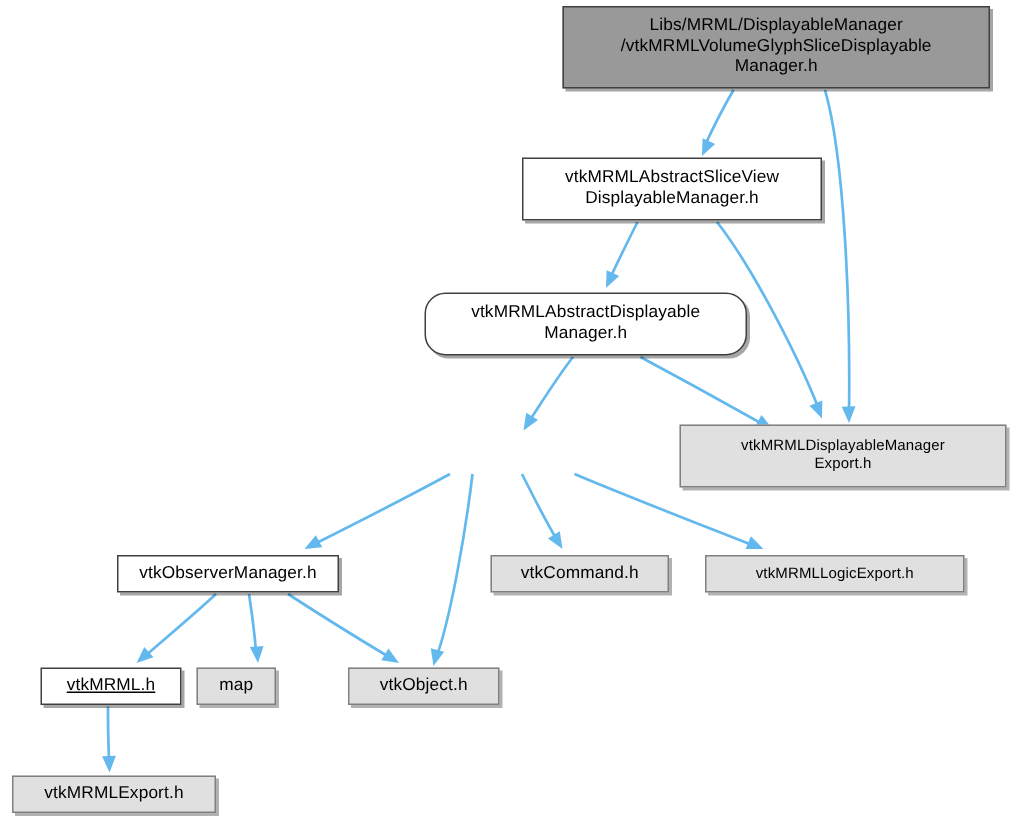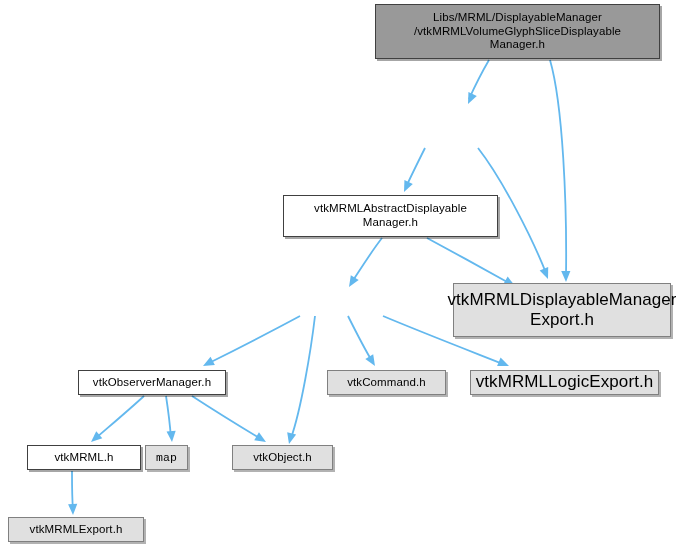--- a/index.html
+++ b/index.html
@@ -110,24 +110,26 @@
         <polygon points="266,442 254.2068192216312,440.2447543964696 258.9670771395958,432.37202014752813" fill="#63b8ee"></polygon>
       </g>
       <g>
         <path d="M 72,471 C 72,484 72,498 73,510" stroke="#63b8ee" stroke-width="1.8" fill="none"></path>
         <polygon points="73,515 68.07221700363473,504.14288460314003 77.2680797960405,503.86700871936785" fill="#63b8ee"></polygon>
       </g>
     </svg>
 <div class="node node-root" style="left: 375px; top: 4px; width: 285px; height: 55px; font-size: 11.5px;">Libs/MRML/DisplayableManager
 /vtkMRMLVolumeGlyphSliceDisplayable
 Manager.h</div>
-    <div class="node node-plain" style="left: 283px; top: 195px; width: 215px; height: 42px; font-size: 11.5px;">vtkMRMLAbstractDisplayable
+    <div class="node node-plain" style="left: 348px; top: 105px; width: 200px; height: 42px; font-size: 11.5px;">vtkMRMLAbstractSliceView
+DisplayableManager.h</div>
+    <div class="node node-plain" style="left: 283px; top: 195px; width: 215px; height: 42px; font-size: 11.5px; border-radius: 14px;">vtkMRMLAbstractDisplayable
 Manager.h</div>
-    <div class="node node-grey" style="left: 453px; top: 283px; width: 218px; height: 54px; font-size: 17px;">vtkMRMLDisplayableManager
+    <div class="node node-grey" style="left: 453px; top: 283px; width: 218px; height: 42px; font-size: 10px;">vtkMRMLDisplayableManager
 Export.h</div>
     <div class="node node-plain" style="left: 78px; top: 370px; width: 148px; height: 25px; font-size: 11.5px;">vtkObserverManager.h</div>
     <div class="node node-grey" style="left: 327px; top: 370px; width: 119px; height: 25px; font-size: 11.5px;">vtkCommand.h</div>
-    <div class="node node-grey" style="left: 470px; top: 370px; width: 189px; height: 25px; font-size: 17px;">vtkMRMLLogicExport.h</div>
-    <div class="node node-plain" style="left: 27px; top: 445px; width: 114px; height: 25px; font-size: 11.5px;">vtkMRML.h</div>
-    <div class="node node-grey" style="left: 145px; top: 445px; width: 43px; height: 25px; font-size: 11.5px; font-family: Liberation Mono, monospace;">map</div>
+    <div class="node node-grey" style="left: 470px; top: 370px; width: 173px; height: 25px; font-size: 10px;">vtkMRMLLogicExport.h</div>
+    <div class="node node-plain" style="left: 27px; top: 445px; width: 94px; height: 25px; font-size: 11.5px; text-decoration: underline;">vtkMRML.h</div>
+    <div class="node node-grey" style="left: 131px; top: 445px; width: 53px; height: 25px; font-size: 11.5px;">map</div>
     <div class="node node-grey" style="left: 8px; top: 517px; width: 136px; height: 25px; font-size: 11.5px;">vtkMRMLExport.h</div>
     <div class="node node-grey" style="left: 232px; top: 445px; width: 101px; height: 25px; font-size: 11.5px;">vtkObject.h</div>
   </div>
 
 </body></html>

